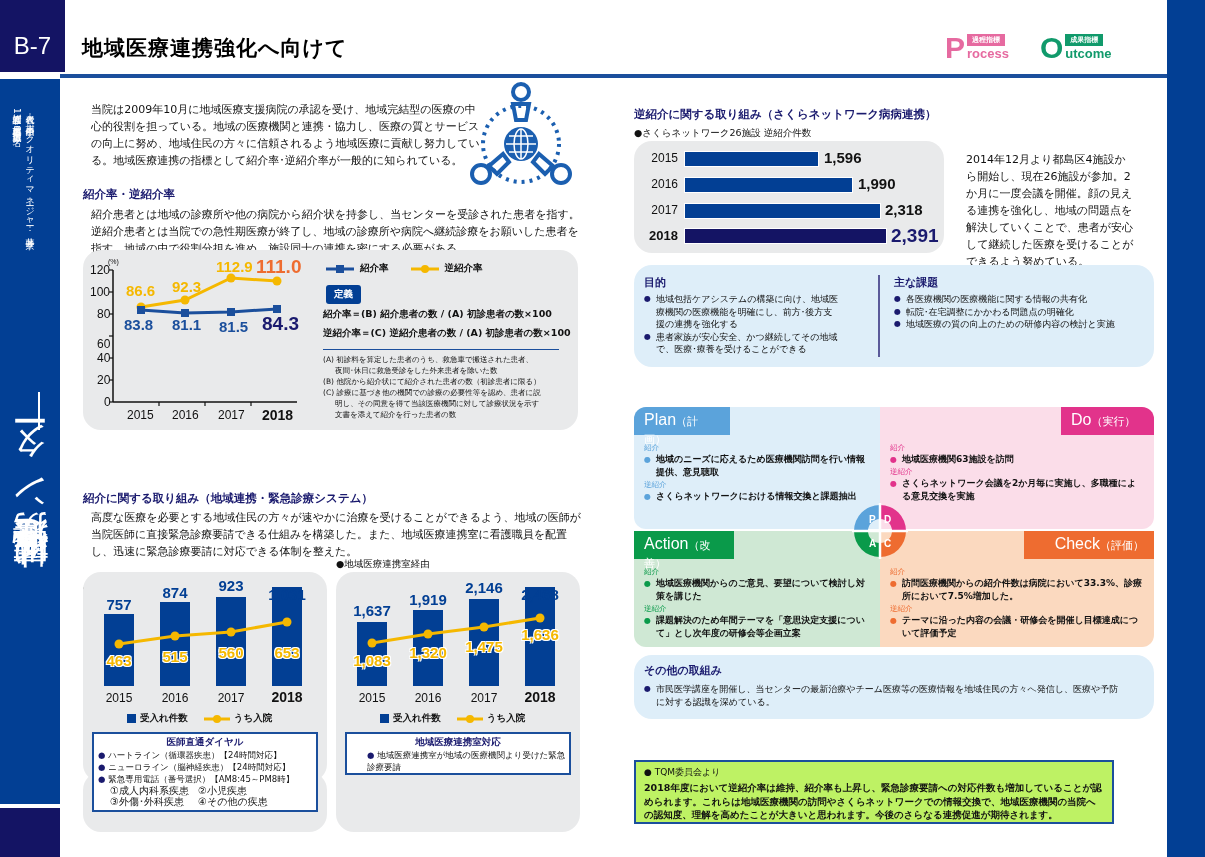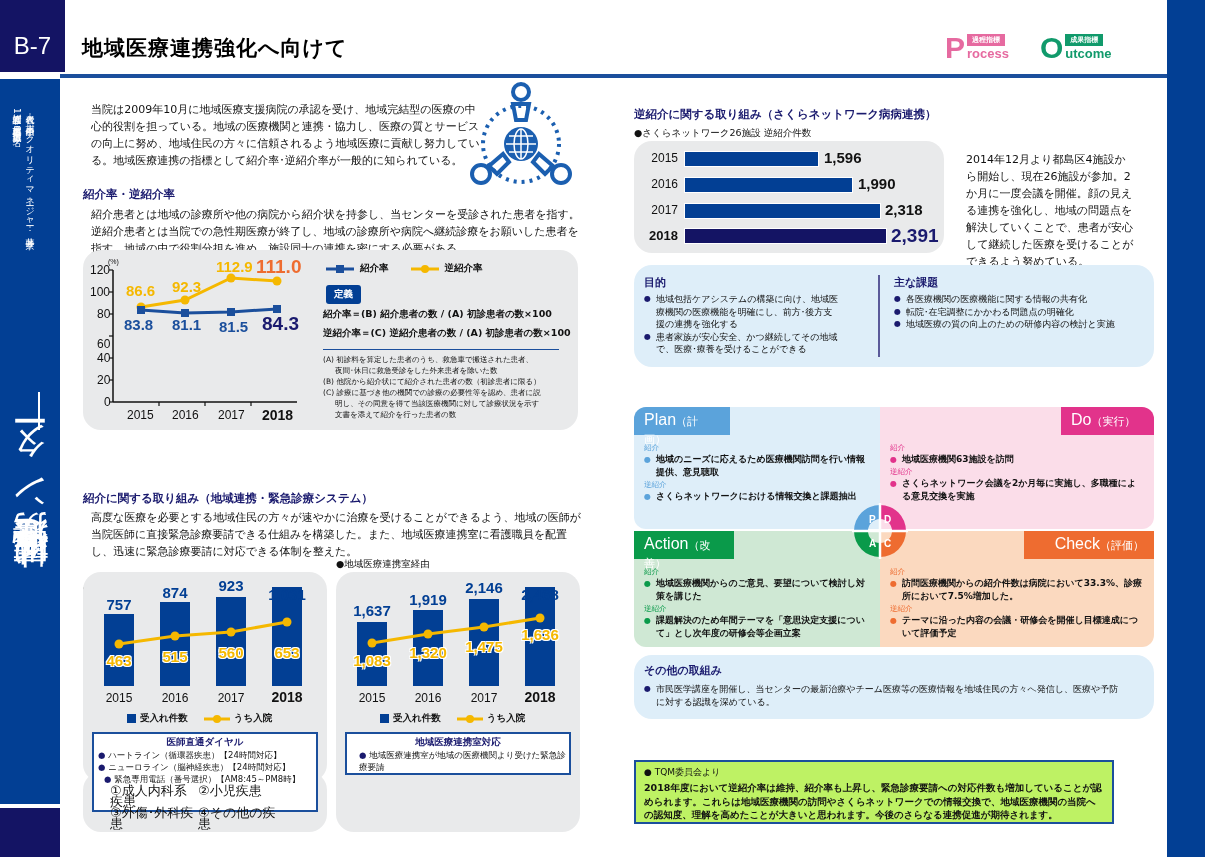--- a/index.html
+++ b/index.html
@@ -48,21 +48,21 @@
   .bar-v { background: #023f94; position: absolute; }
   .bar-num { font-family: "Liberation Sans", sans-serif; font-weight: bold; font-size: 15px; color: #023f94; position: absolute; text-align: center; width: 60px; }
   .bar-in { font-family: "Liberation Sans", sans-serif; font-weight: bold; font-size: 15px; color: #f5b800; position: absolute; text-align: center; width: 60px; text-shadow: -1px -1px 0 #fff, 1px -1px 0 #fff, -1px 1px 0 #fff, 1px 1px 0 #fff; }
   .yr { font-family: "Liberation Sans", sans-serif; font-size: 12px; position: absolute; text-align: center; width: 50px; }
   .yr.b { font-weight: bold; font-size: 14px; }
 
   .info-box { background: #fff; border: 2px solid #1b4f9c; }
   .info-title { font-size: 9.5px; font-weight: bold; color: #1a1a6e; text-align: center; }
   .info-item { font-size: 8.5px; line-height: 12px; color: #111; }
   .info-item .bul { color: #1a1a6e; }
-  .info-sub { font-size: 13px; line-height: 11px; color: #111; }
+  .info-sub { font-size: 10px; line-height: 11px; color: #111; }
 
   
   .hbar { position: absolute; height: 16px; background: #023f94; border: 1px solid #fff; }
   .hbar.dark { background: #141464; }
   .hbar-yr { position: absolute; font-family: "Liberation Sans", sans-serif; font-size: 12px; text-align: right; width: 40px; }
   .hbar-val { position: absolute; font-family: "Liberation Sans", sans-serif; font-weight: bold; font-size: 15px; color: #111; }
 
   
   .lb-panel { background: #deeef9; border-radius: 18px; }
   .panel-title { font-size: 11px; font-weight: bold; color: #1a1a6e; }
@@ -256,21 +256,21 @@
     <svg width="26" height="8" style="margin-left:12px;">
         <line x1="0" y1="4" x2="26" y2="4" stroke="#f5b800" stroke-width="3"></line>
         <circle cx="13" cy="4" r="4" fill="#f5b800"></circle>
       </svg>
     <span>うち入院</span>
   </div>
   <div class="abs info-box" style="left:9px; top:160px; width:226px; height:80px;">
     <div class="info-title" style="margin-top:2px;">医師直通ダイヤル</div>
     <div class="info-item" style="padding-left:4px;"><span class="bul">● </span><span>ハートライン（循環器疾患）【24時間対応】</span></div>
     <div class="info-item" style="padding-left:4px;"><span class="bul">● </span><span>ニューロライン（脳神経疾患）【24時間対応】</span></div>
-    <div class="info-item" style="padding-left:10px;"><span class="bul">● </span><span>緊急専用電話（番号選択）【AM8:45～PM8時】</span></div>
+    <div class="info-item" style="padding-left:4px;"><span class="bul">● </span><span>緊急専用電話（番号選択）【AM8:45～PM8時】</span></div>
     <div class="info-sub" style="padding-left:16px; display:grid; grid-template-columns:88px 88px;">
       <span>①成人内科系疾患</span>
         <span>②小児疾患</span>
       <span>③外傷･外科疾患</span>
         <span>④その他の疾患</span>
     </div>
   </div>
 </div>
 
 <div class="abs gray-panel" style="left:83px; top:772px; width:244px; height:60px; z-index:-1;"></div>
@@ -305,21 +305,21 @@
     <span style="display:inline-block; width:9px; height:9px; background:#023f94;"></span>
     <span>受入れ件数</span>
     <svg width="26" height="8" style="margin-left:12px;">
         <line x1="0" y1="4" x2="26" y2="4" stroke="#f5b800" stroke-width="3"></line>
         <circle cx="13" cy="4" r="4" fill="#f5b800"></circle>
       </svg>
     <span>うち入院</span>
   </div>
   <div class="abs info-box" style="left:9px; top:160px; width:226px; height:43px;">
     <div class="info-title" style="margin-top:2px;">地域医療連携室対応</div>
-    <div class="info-item" style="padding-left:12px;"><span class="bul">● </span><span>地域医療連携室が地域の医療機関より受けた緊急診療要請</span></div>
+    <div class="info-item" style="padding-left:20px;"><span class="bul">● </span><span>地域医療連携室が地域の医療機関より受けた緊急診療要請</span></div>
   </div>
 </div>
 
 <div class="abs section-title" style="left:634px; top:107px;">逆紹介に関する取り組み（さくらネットワーク病病連携）</div>
 <div class="abs sub-title" style="left:634px; top:127px;">●さくらネットワーク26施設 逆紹介件数</div>
 <div class="abs gray-panel" style="left:634px; top:141px; width:310px; height:112px;">
   <div class="hbar-yr" style="left:4px; top:10px;">2015</div>
   <div class="hbar-yr" style="left:4px; top:36px;">2016</div>
   <div class="hbar-yr" style="left:4px; top:62px;">2017</div>
   <div class="hbar-yr" style="left:4px; top:87px; font-weight:bold; font-size:13px;">2018</div>

